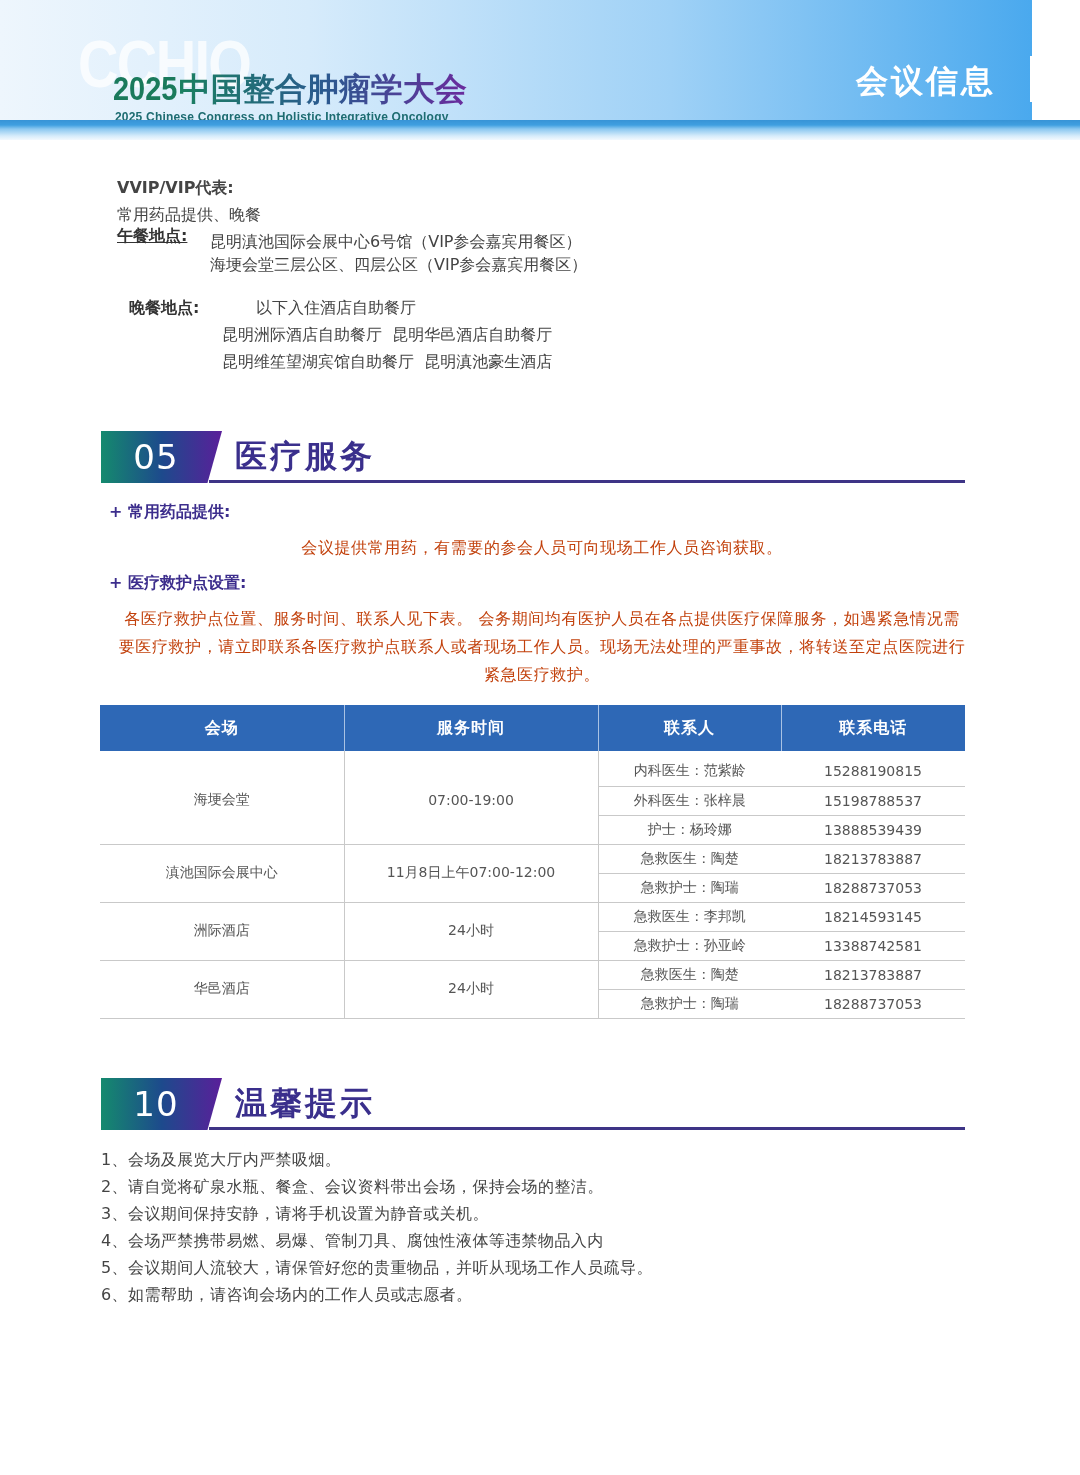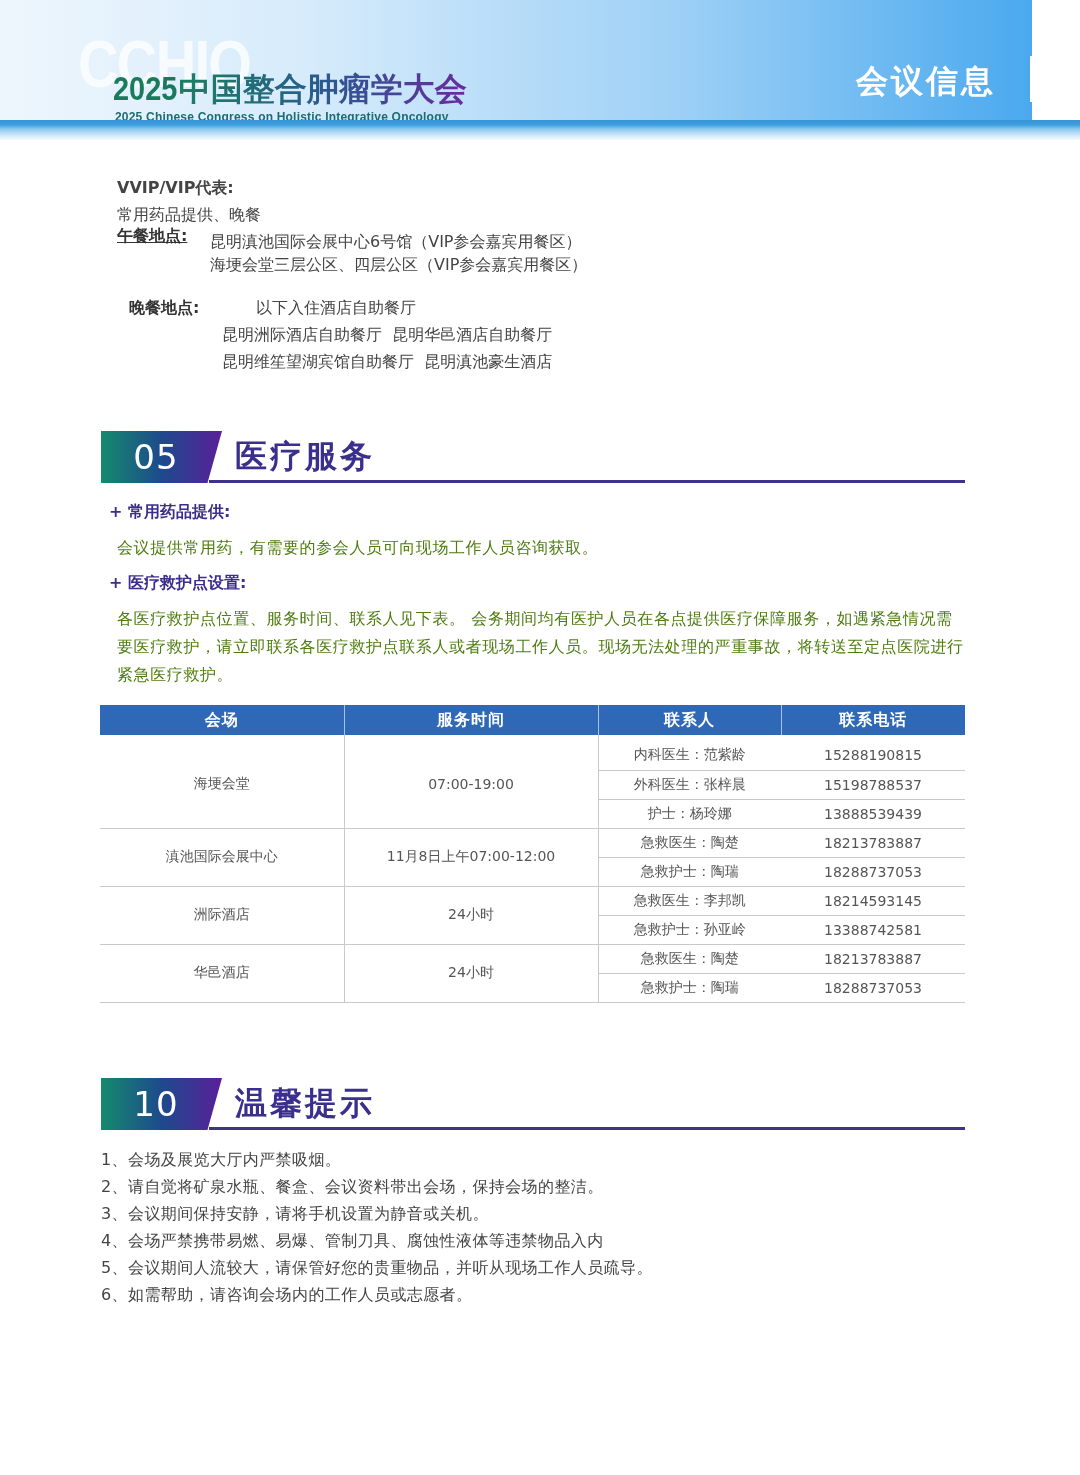--- a/index.html
+++ b/index.html
@@ -58,26 +58,26 @@
   .sec-num {
     position: absolute; left: 0; top: 0; width: 110px; height: 52px; line-height: 52px;
     text-align: center; color: #fff; font-size: 34px; font-family: "DejaVu Sans", sans-serif; letter-spacing: 1px;
   }
   .sec-title {
     position: absolute; left: 134px; top: 4px; font-size: 32px; font-weight: 700; color: #3a2f8c; letter-spacing: 3px;
   }
   .sec-rule { position: absolute; left: 108px; top: 49px; width: 756px; height: 3px; background: #3e3486; }
 
   .plus-head { position: absolute; left: 101px; font-size: 16px; font-weight: 700; color: #3c2d8c; white-space: nowrap; margin-left: 8px; }
-  .para { position: absolute; left: 117px; width: 850px; font-size: 16px; color: #4d7c0f; line-height: 27px; letter-spacing: 0.6px; }
+  .para { position: absolute; left: 117px; width: 850px; font-size: 16px; color: #c2410c; line-height: 27px; letter-spacing: 0.6px; text-align: center; }
 
   
   .med-table { position: absolute; left: 100px; top: 705px; width: 865px; border-collapse: collapse; }
   .med-table th {
-    background: #2e68b6; color: #fff; font-size: 16px; font-weight: 700; height: 30px;
+    background: #2e68b6; color: #fff; font-size: 16px; font-weight: 700; height: 46px;
     border-right: 1px solid #a9c2e4; text-align: center; letter-spacing: 1px;
   }
   .med-table th:last-child { border-right: none; }
   .med-table td {
     font-size: 14px; color: #555; text-align: center; height: 29px;
     border-bottom: 1.5px solid #c9c9c9;
   }
   .med-table td.venue, .med-table td.time { border-right: 1px solid #c9c9c9; }
   .spacer-row td { height: 6px; border-bottom: none; }
 

